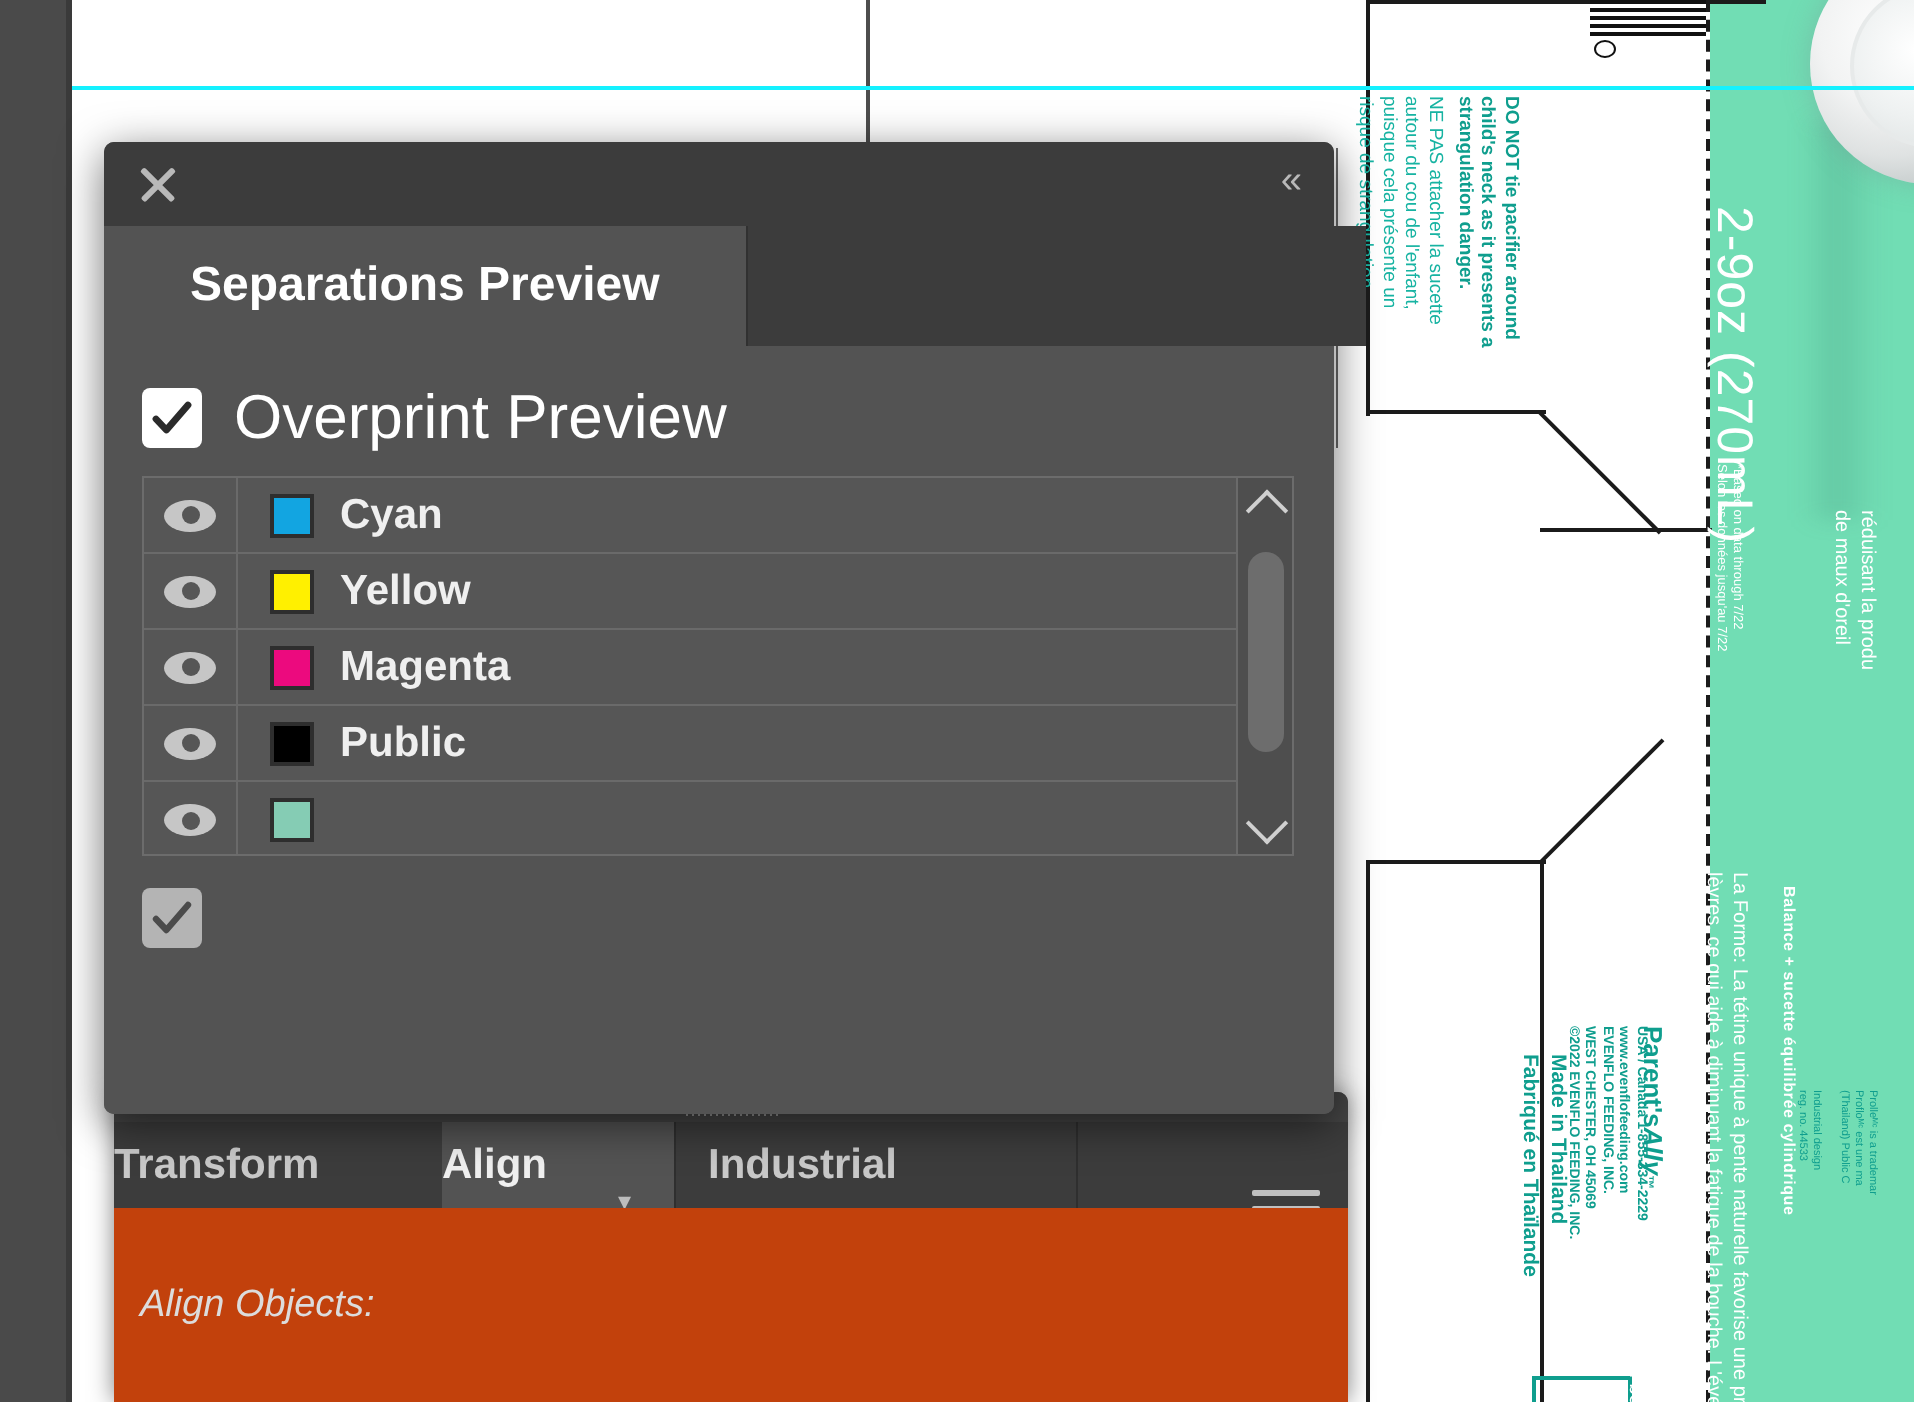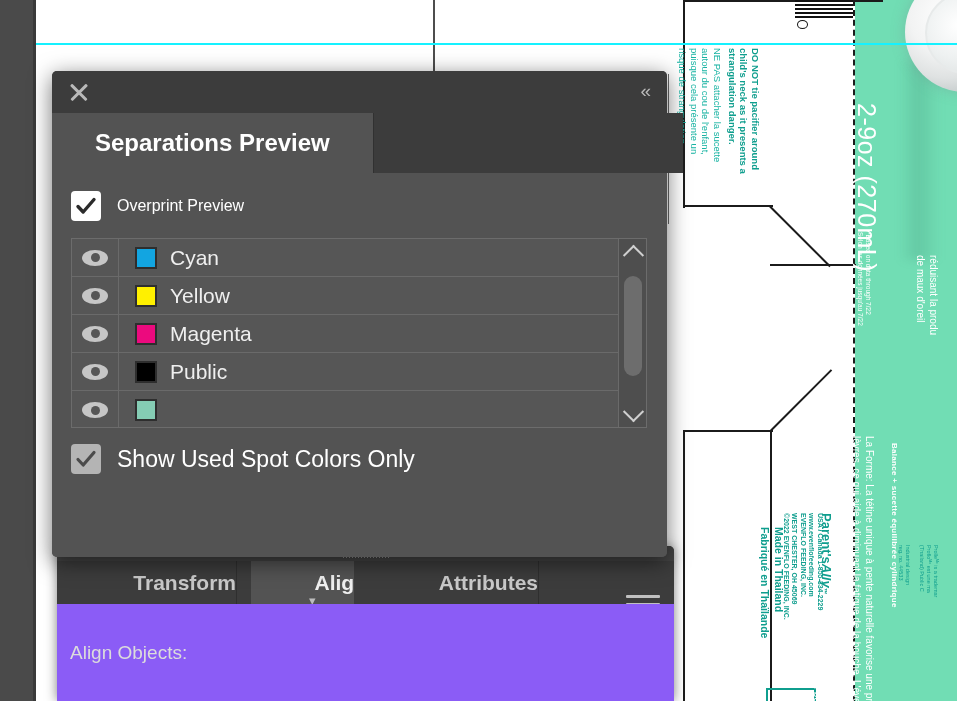--- a/index.html
+++ b/index.html
@@ -83,34 +83,34 @@
     position:absolute;left:0;top:0;width:617px;height:15px;background:#444;border-radius:5px 5px 0 0;
   }
   .grip-dots{
     position:absolute;left:50%;top:4px;transform:translateX(-50%);
     width:46px;height:8px;
     background:repeating-linear-gradient(to right,#8f8f8f 0 1px,#444 1px 3px);
   }
   .panel-tabs{position:absolute;left:0;top:15px;width:617px;height:43px;background:#3c3c3c;}
   .ptab{
     position:absolute;top:0;height:43px;box-sizing:border-box;
-    display:flex;align-items:center;justify-content:flex-end;
+    display:flex;align-items:center;justify-content:flex-start;
     font-size:21px;font-weight:700;color:#c9c9c9;
     border-right:1px solid #2f2f2f;
   }
   .ptab.active{background:#535353;color:#f0f0f0;}
   .ptab-transform{left:0;width:180px;background:#3c3c3c;}
-  .ptab-align{left:194px;width:117px;}
+  .ptab-align{left:164px;width:117px;}
   .ptab-pathfinder{left:297px;width:185px;background:#3c3c3c;}
   .ptab-chevron{
     position:absolute;left:252px;top:32px;color:#bdbdbd;font-size:13px;
   }
   .hamburger{position:absolute;right:14px;top:34px;width:34px;height:14px;}
   .hamburger i{display:block;height:3px;background:#c0c0c0;margin-bottom:5px;border-radius:1px;}
-  .align-body{position:absolute;left:0;top:58px;width:617px;height:97px;background:#8b5cf6;}
+  .align-body{position:absolute;left:0;top:58px;width:617px;height:97px;background:#c2410c;font-style:italic;}
   .align-label{position:absolute;left:13px;top:38px;font-size:19px;color:#dcdcdc;}
 
   
   #sep-panel{
     position:absolute;left:52px;top:71px;width:615px;height:486px;
     background:#535353;border-radius:5px;
     box-shadow:0 5px 22px rgba(0,0,0,.55);
   }
   .sep-titlebar{
     position:absolute;left:0;top:0;width:615px;height:42px;background:#3c3c3c;border-radius:5px 5px 0 0;
@@ -145,28 +145,28 @@
 
   
   .op-row{position:absolute;left:19px;top:18px;display:flex;align-items:center;}
   .cbx{
     width:30px;height:30px;border-radius:4px;background:#ffffff;
     display:flex;align-items:center;justify-content:center;
     position:relative;flex:none;
   }
   .cbx.dim{background:#b4b4b4;}
   .cbx svg{display:block;}
-  .op-label{margin-left:16px;font-size:16px;color:#ffffff;}
+  .op-label{margin-left:16px;font-size:31px;color:#ffffff;}
 
   
   .color-list{
     position:absolute;left:19px;top:65px;width:576px;height:190px;
     background:#565656;border:1px solid #6c6c6c;box-sizing:border-box;
   }
-  .clist-rows{position:absolute;left:0;top:0;width:548px;height:100%;overflow:hidden;}
+  .clist-rows{position:absolute;left:0;top:0;width:548px;height:100%;overflow:hidden;font-weight:bold;}
   .crow{
     position:relative;height:38px;display:flex;align-items:center;
     border-bottom:1px solid #6a6a6a;box-sizing:border-box;
   }
   .crow:last-child{border-bottom:none;}
   .eye-cell{
     width:47px;height:100%;display:flex;align-items:center;justify-content:center;
     border-right:1px solid #6a6a6a;box-sizing:border-box;flex:none;
   }
   .eye{position:relative;width:26px;height:16px;}
@@ -287,21 +287,21 @@
     <div class="grip-dots"></div>
   </div>
   <div class="panel-tabs">
     <div class="ptab ptab-transform">
       <span>Transform</span>
     </div>
     <div class="ptab ptab-align active">
       <span>Align</span>
     </div>
     <div class="ptab ptab-pathfinder">
-      <span>Attributes</span>
+      <span>Industrial</span>
     </div>
     <div class="ptab-chevron">▾</div>
     <div class="hamburger">
         <i></i>
         <i></i>
       </div>
   </div>
   <div class="align-body">
     <div class="align-label">Align Objects:</div>
   </div>
@@ -394,17 +394,16 @@
           </div>
       </div>
     </div>
 
     <div class="spot-row">
       <div class="cbx dim">
         <svg width="22" height="22" viewBox="0 0 22 22">
           <path d="M3 11.5 L8.2 17 L19 4.5" fill="none" stroke="#4b4b4b" stroke-width="3.2" stroke-linecap="round" stroke-linejoin="round"></path>
         </svg>
       </div>
-      <div class="spot-label">Show Used Spot Colors Only</div>
     </div>
 
   </div>
 </div>
 
 </body></html>

